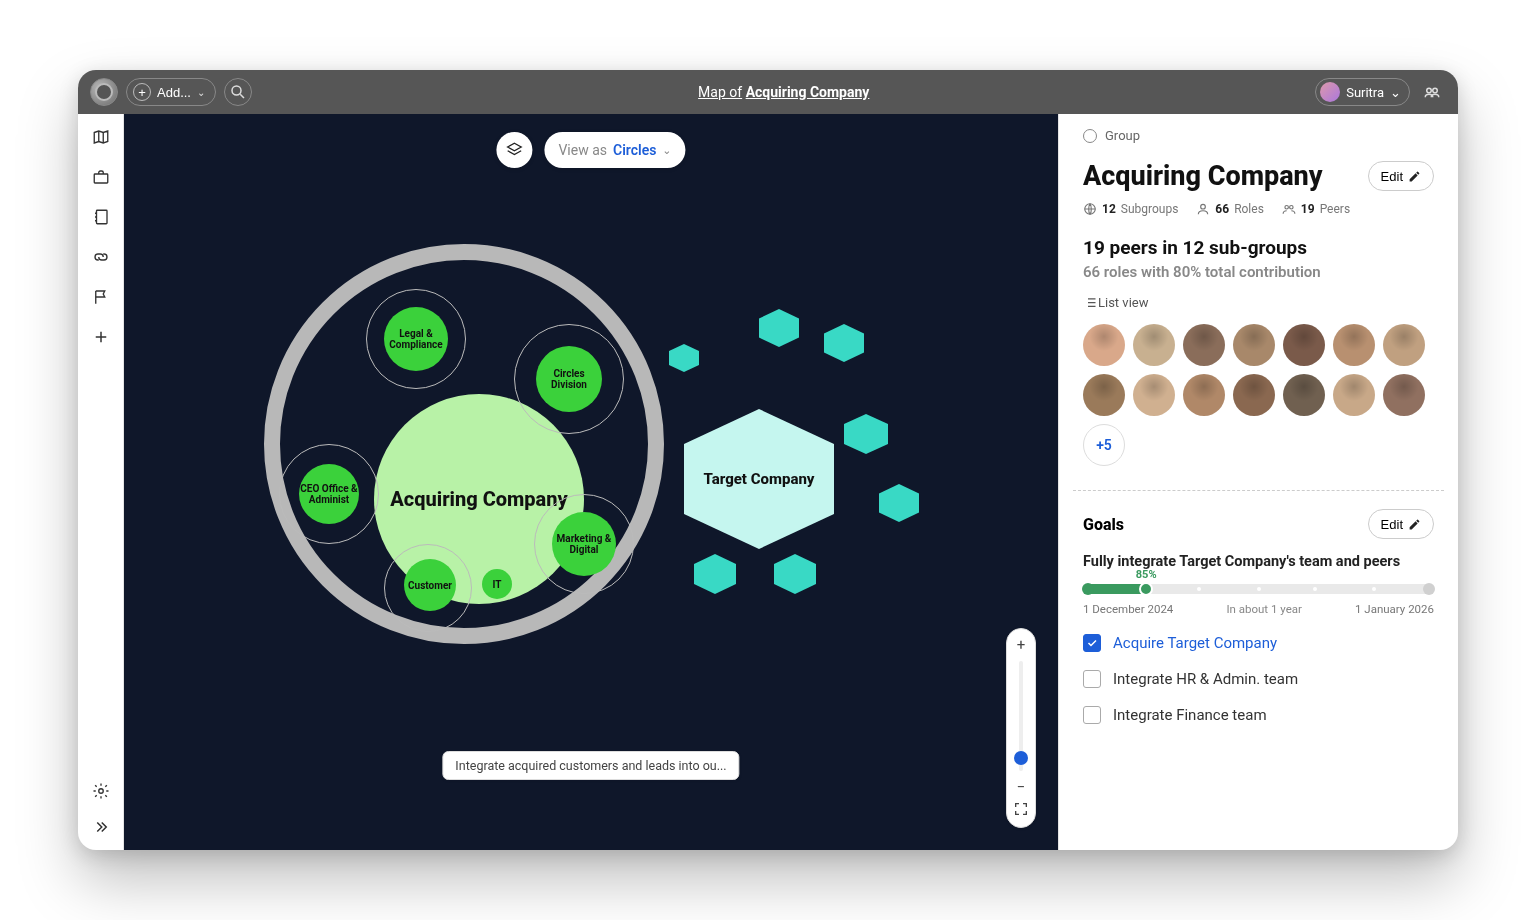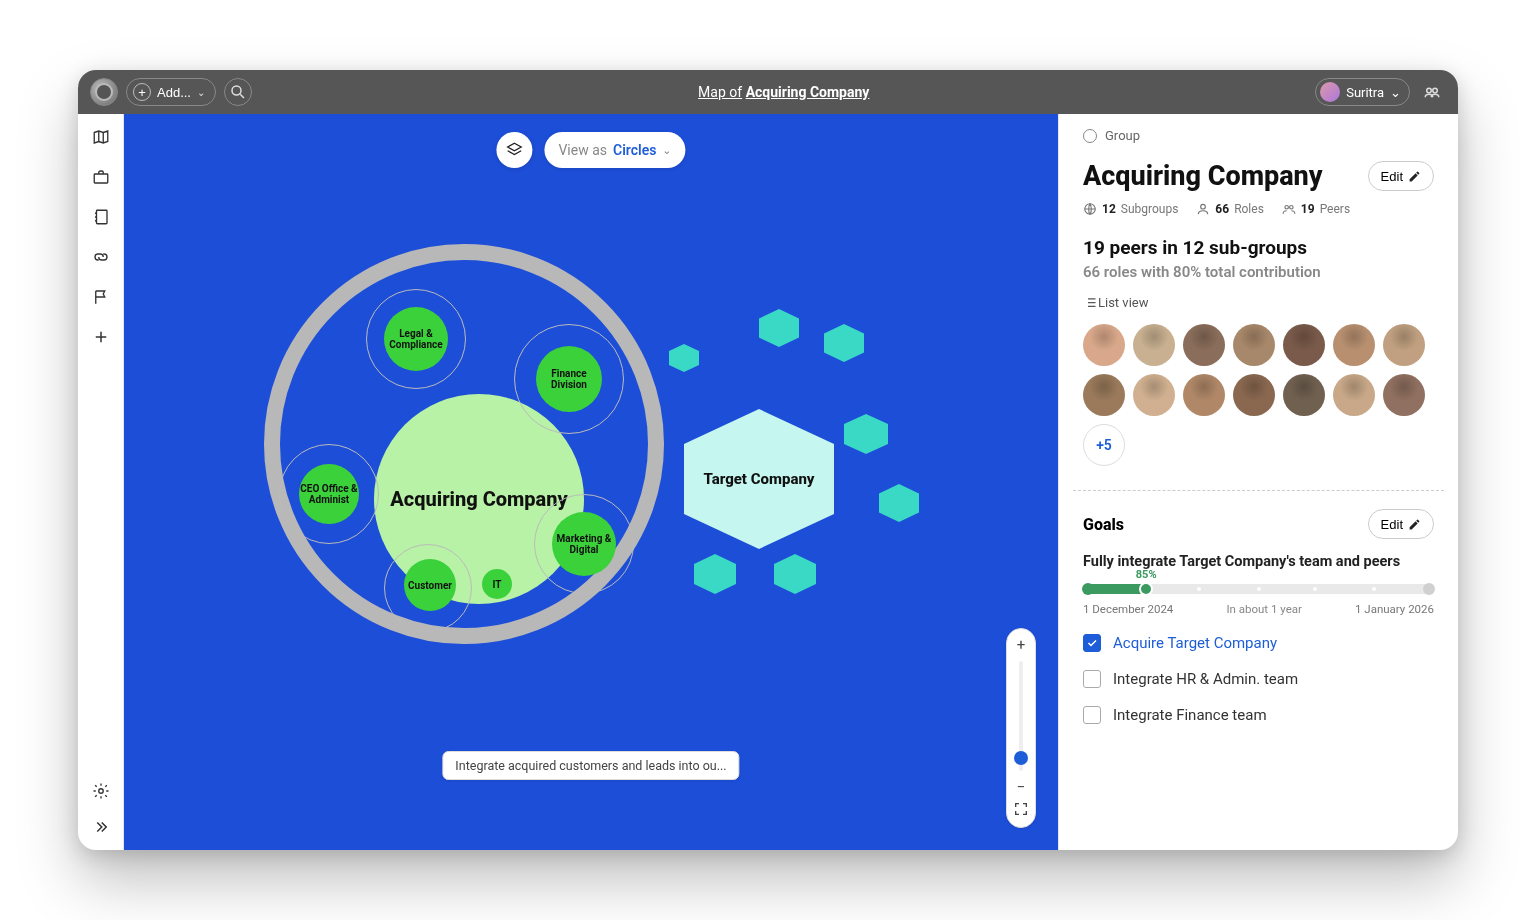--- a/index.html
+++ b/index.html
@@ -86,21 +86,21 @@
     border-right: 1px solid #e5e5e5;
     display:flex; flex-direction:column; align-items:center;
     padding-top:10px; gap:14px;
   }
   .sidebar .icon, .sidebar-bottom .icon {
     width: 26px; height:26px; display:flex; align-items:center; justify-content:center;
     color:#333; cursor:pointer;
   }
   .sidebar-bottom { margin-top:auto; display:flex; flex-direction:column; gap:10px; padding-bottom:10px; align-items:center;}
   .canvas {
-    flex:1; background:#1d4ed8; position:relative; overflow:hidden;
+    flex:1; background:#0f172a; position:relative; overflow:hidden;
   }
   .canvas-controls {
     position:absolute; top:18px; left:50%; transform:translateX(-50%);
     display:flex; gap:12px; align-items:center;
   }
   .layers-btn {
     width:36px; height:36px; border-radius:50%;
     background:#fff; box-shadow:0 1px 4px rgba(0,0,0,.15);
     display:flex; align-items:center; justify-content:center; cursor:pointer;
   }
@@ -291,21 +291,21 @@
             <span>Acquiring Company</span>
           </div>
 
         <div class="sub-ring" style="left:242px;top:175px;width:100px;height:100px;"></div>
         <div class="sub green" style="left:260px;top:193px;width:64px;height:64px;">
             <span>Legal &amp; Compliance</span>
           </div>
 
         <div class="sub-ring" style="left:390px;top:210px;width:110px;height:110px;"></div>
         <div class="sub green" style="left:412px;top:232px;width:66px;height:66px;">
-            <span>Finance Division</span>
+            <span>Circles Division</span>
           </div>
 
         <div class="sub-ring" style="left:155px;top:330px;width:100px;height:100px;"></div>
         <div class="sub green" style="left:175px;top:350px;width:60px;height:60px;">
             <span>CEO Office &amp; Administ</span>
           </div>
 
         <div class="sub-ring" style="left:260px;top:430px;width:88px;height:88px;"></div>
         <div class="sub green" style="left:280px;top:445px;width:52px;height:52px;">
             <span>Customer</span>

